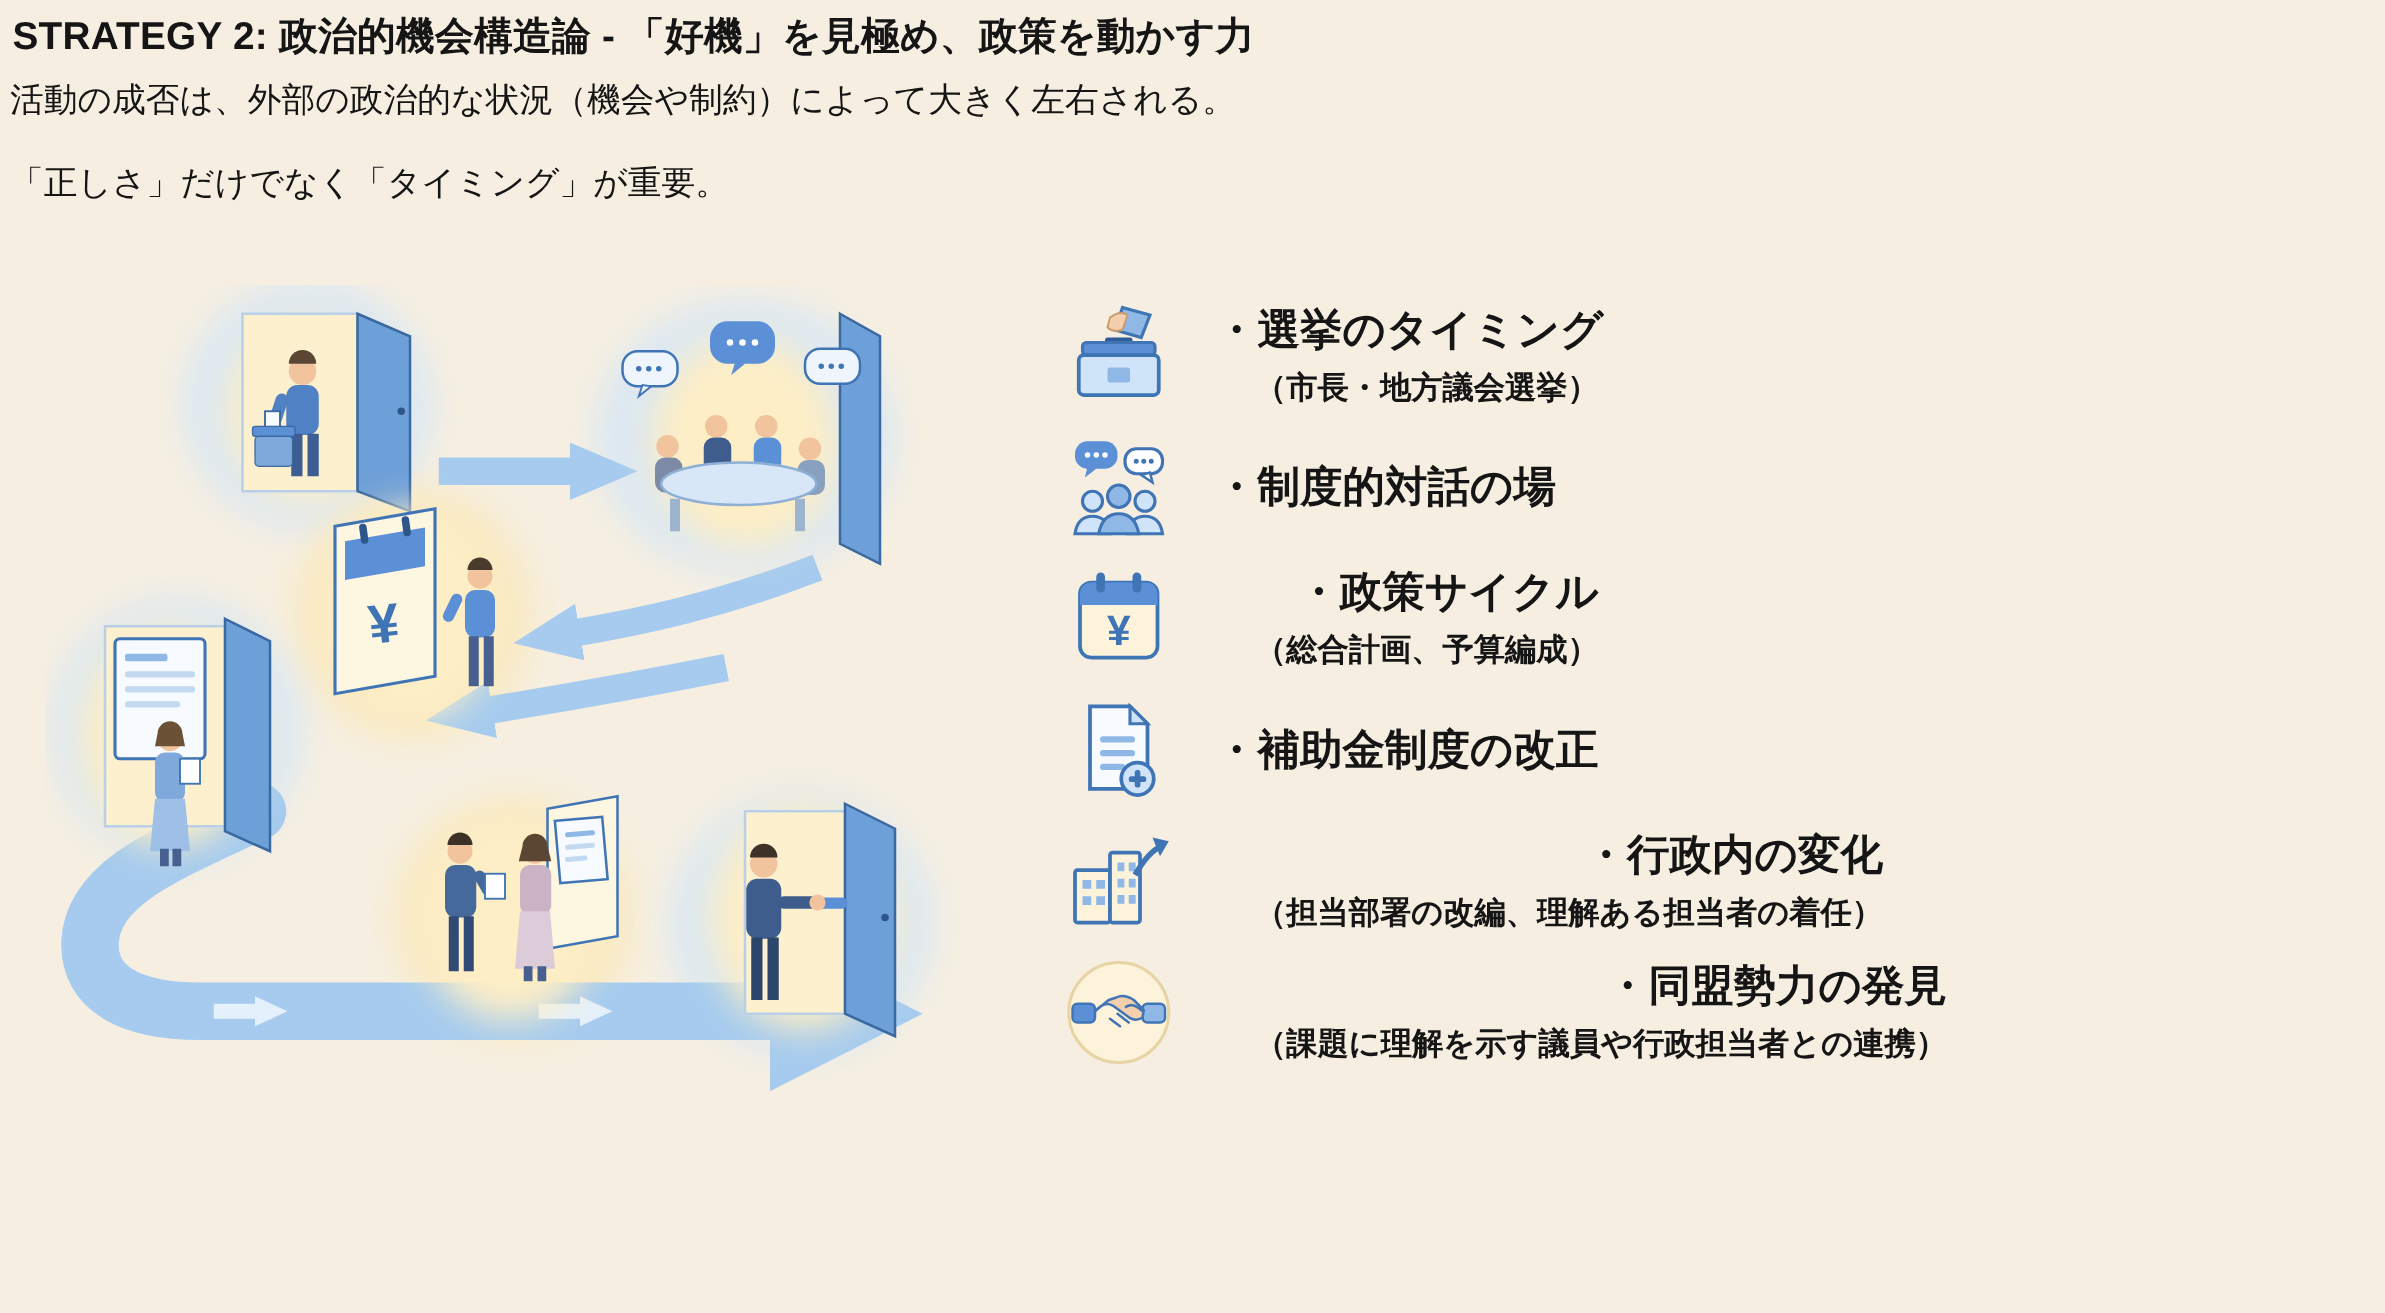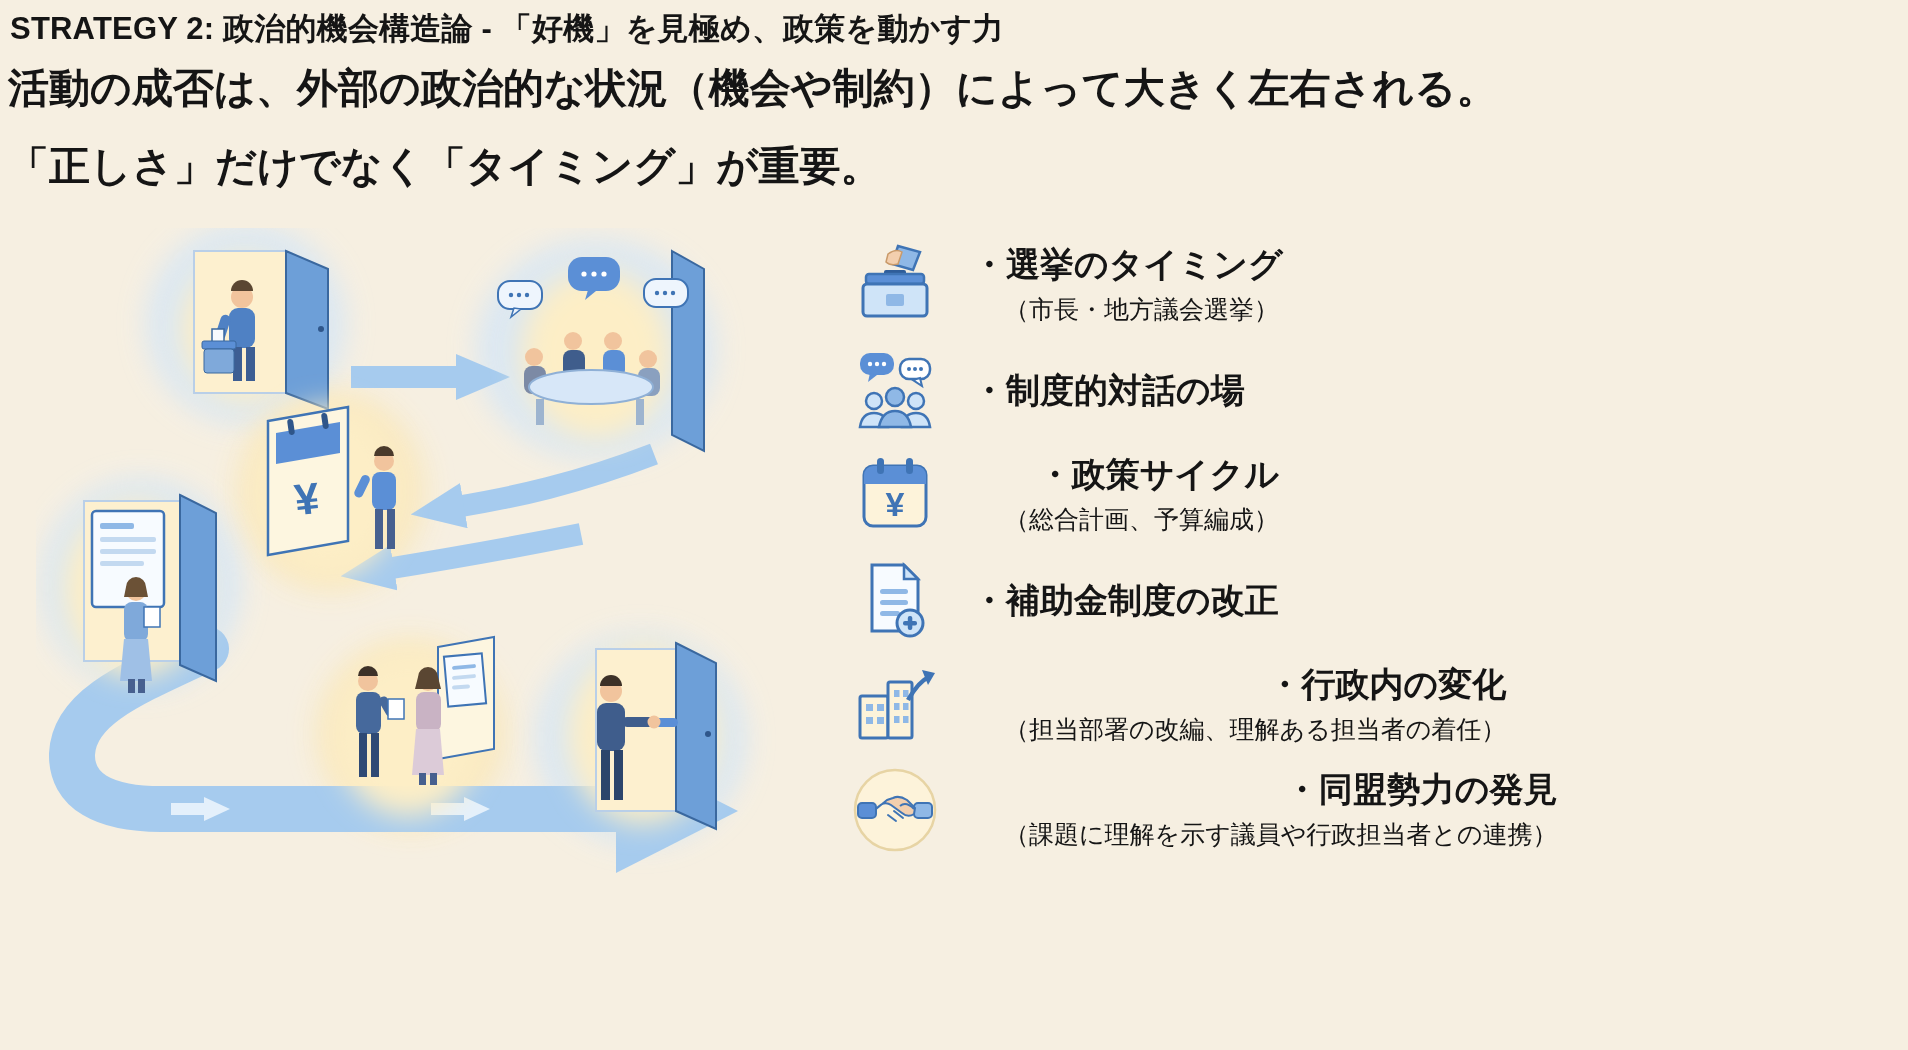--- a/index.html
+++ b/index.html
@@ -11,38 +11,38 @@
     overflow:hidden;
   }
   .page { position:relative; width:1908px; height:862px; }
 
   .title {
     position:absolute; left:10px; top:8px;
     font-size:31px; font-weight:700; letter-spacing:.2px;
   }
   .subtitle {
     position:absolute; left:8px;
-    font-size:41px; font-weight:700; line-height:1.2;
+    font-size:27px; font-weight:400; line-height:1.2;
   }
   .sub1 { top:64px; }
-  .sub2 { top:130px;margin-top:12px; }
+  .sub2 { top:130px; }
 
   .illustration { position:absolute; left:36px; top:228px; width:760px; height:812px; }
   .illustration svg { width:100%; height:100%; display:block; }
 
   .list {
     position:absolute; left:850px; top:240px; width:1050px;
     display:flex; flex-direction:column; gap:15px;
   }
   .item { display:flex; align-items:center; gap:32px; }
   .icon { width:90px; height:90px; flex:0 0 90px; }
   .icon svg { width:100%; height:100%; display:block; }
   .texts { display:flex; flex-direction:column; }
   .item-title { font-size:34px; font-weight:700; line-height:1.2;text-align:right; }
-  .item-sub   { font-size:25px; font-weight:400; padding-left:32px; margin-top:9px; }
+  .item-sub   { font-size:25px; font-weight:700; padding-left:32px; margin-top:9px; }
 </style>
 </head>
 <body>
 
 <div class="page">
 
   <div class="title">STRATEGY 2: 政治的機会構造論 - 「好機」を見極め、政策を動かす力</div>
   <div class="subtitle sub1">活動の成否は、外部の政治的な状況（機会や制約）によって大きく左右される。</div>
   <div class="subtitle sub2">「正しさ」だけでなく「タイミング」が重要。</div>
 

